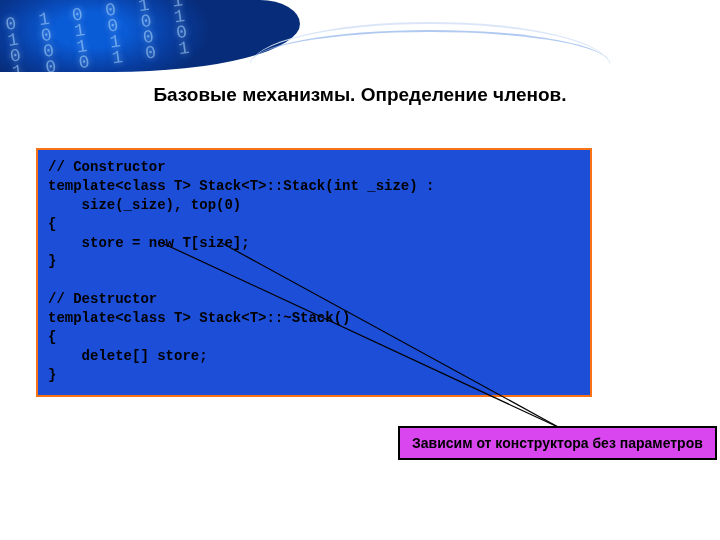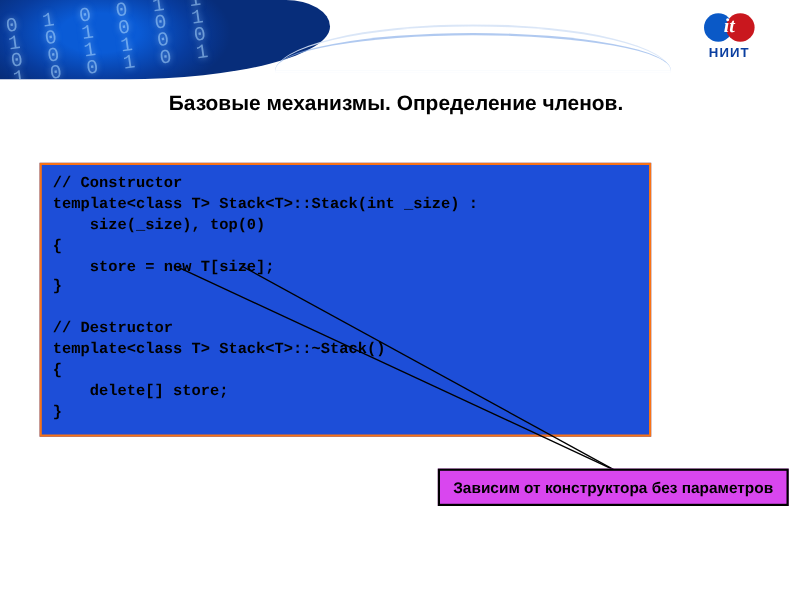--- a/index.html
+++ b/index.html
@@ -134,28 +134,20 @@
 
 <div class="banner">
   <div class="banner-gfx">
     <div class="digits">0 1 0 0 1 1
 1 0 1 0 0 1
 0 0 1 1 0 0
 1 0 0 1 0 1</div>
   </div>
   <div class="swoosh"></div>
   <div class="swoosh2"></div>
-  <div class="logo">
-    <div class="logo-circles">
-      <div class="circ blue"></div>
-      <div class="circ red"></div>
-      <div class="logo-it">it</div>
-    </div>
-    <div class="logo-sub">НИИТ</div>
-  </div>
 </div>
 
 <div class="title">Базовые механизмы. Определение членов.</div>
 
 <div class="code-frame">
   <div class="code">// Constructor
 template&lt;class T&gt; Stack&lt;T&gt;::Stack(int _size) :
     size(_size), top(0)
 {
     store = new T[size];

